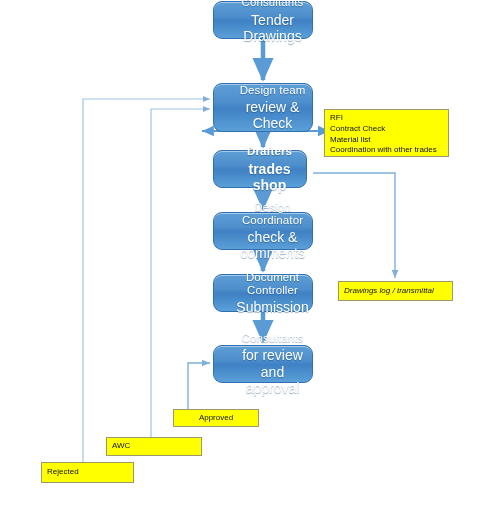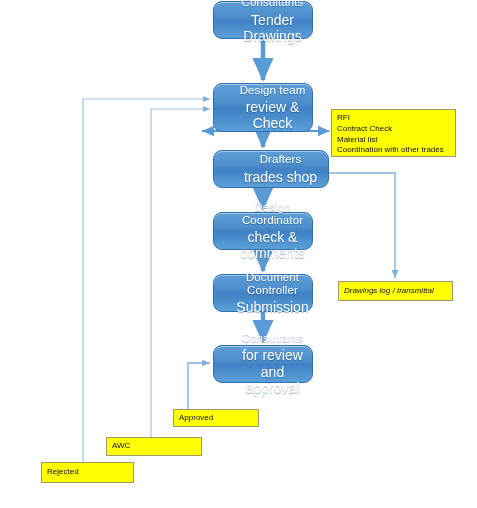--- a/index.html
+++ b/index.html
@@ -111,52 +111,52 @@
   <div class="proc" style="left:213px; top:1px; width:100px; height:38px;">
     <span class="t1">Consultants</span>
     <span class="t2">Tender Drawings</span>
   </div>
 
   <div class="proc" style="left:213px; top:83px; width:100px; height:49px;align-items:center;">
     <span class="t1">Design team</span>
     <span class="t2">review &amp; Check</span>
   </div>
 
-  <div class="proc" style="left:213px; top:150px; width:116px; height:38px;">
+  <div class="proc" style="left:213px; top:150px; width:94px; height:38px;font-weight:bold;">
     <span class="t1">Drafters</span>
     <span class="t2">trades shop</span>
   </div>
 
   <div class="proc" style="left:213px; top:212px; width:100px; height:38px;">
     <span class="t1">Design Coordinator</span>
     <span class="t2">check &amp; comments</span>
   </div>
 
   <div class="proc" style="left:213px; top:274px; width:100px; height:38px;">
     <span class="t1">Document Controller</span>
     <span class="t2">Submission</span>
   </div>
 
   <div class="proc" style="left:213px; top:345px; width:100px; height:38px;">
     <span class="t1">Consultants</span>
     <span class="t2">for review and approval</span>
   </div>
 
-  <div class="note" style="left:331px; top:109px; width:125px; height:48px;">
+  <div class="note" style="left:324px; top:109px; width:125px; height:48px;">
     <div class="line">RFI</div>
     <div class="line">Contract Check</div>
     <div class="line">Material list</div>
     <div class="line">Coordination with other trades</div>
   </div>
 
   <div class="note center" style="left:338px; top:281px; width:115px; height:20px;font-style:italic;">
     <div class="line">Drawings log / transmittal</div>
   </div>
 
-  <div class="note center" style="left:173px; top:409px; width:86px; height:18px;">
+  <div class="note center" style="left:173px; top:409px; width:86px; height:18px;justify-content:center;">
     <div class="line">Approved</div>
   </div>
 
   <div class="note center" style="left:106px; top:437px; width:96px; height:19px;">
     <div class="line">AWC</div>
   </div>
 
   <div class="note center" style="left:41px; top:462px; width:93px; height:21px;">
     <div class="line">Rejected</div>
   </div>

